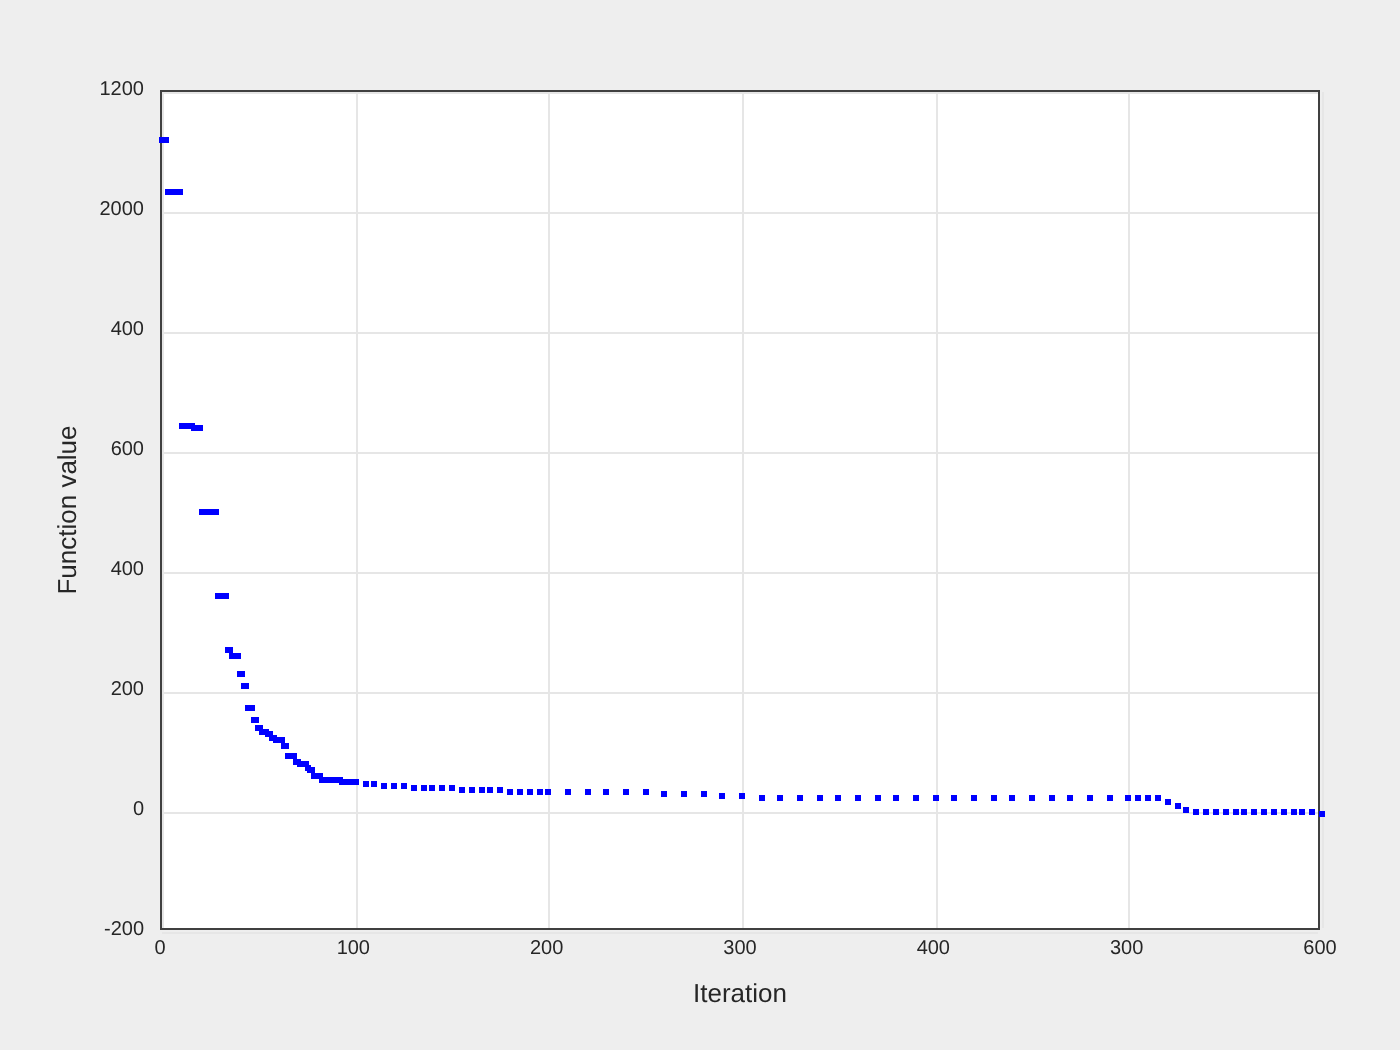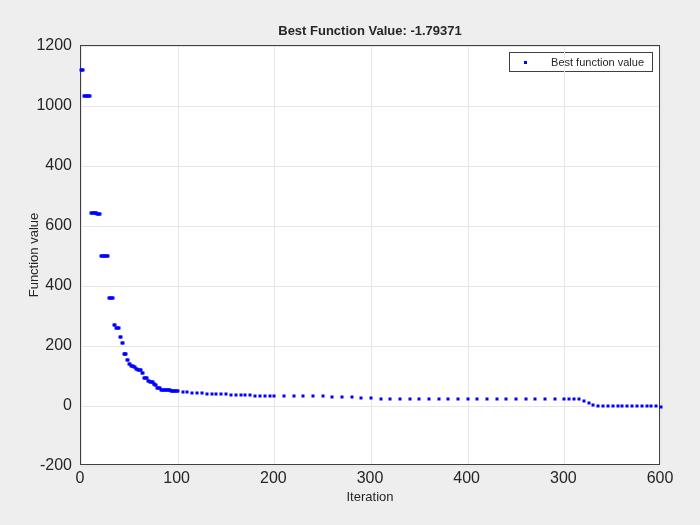--- a/index.html
+++ b/index.html
@@ -21,21 +21,21 @@
     border: 1px solid #404040;
   }
   .grid-line {
     position: absolute;
     background: #e6e6e6;
   }
   .grid-h { height: 1px; left: 0; right: 0; }
   .grid-v { width: 1px; top: 0; bottom: 0; }
   .tick-label {
     position: absolute;
-    font-size: 16px;
+    font-size: 10px;
     color: #262626;
   }
   .tick-x { transform: translateX(-50%); }
   .tick-y { transform: translateY(-50%); text-align: right; }
   .axis-label {
     position: absolute;
     font-size: 13px;
     color: #262626;
   }
   .axis-label.y {
@@ -71,28 +71,23 @@
     width: 3px; height: 3px;
     background: #0000ff;
     transform: translate(-50%, -50%);
   }
 </style>
 </head>
 <body>
 
 <div class="figure">
 
-  <div class="title" id="title" style="left: 370px; top: 23px;">Best Function Value: -1.79371</div>
 
   <div class="plot-area" id="plot" style="left: 80px; top: 45px; width: 580px; height: 420px;">
 
-    <div class="legend" id="legend" style="right: 6px; top: 6px;">
-      <span class="legend-swatch"></span>
-      <span>Best function value</span>
-    </div>
   <div class="grid-line grid-v" style="left: 0px;"></div>
       <div class="grid-line grid-v" style="left: 96.6667px;"></div>
       <div class="grid-line grid-v" style="left: 193.333px;"></div>
       <div class="grid-line grid-v" style="left: 290px;"></div>
       <div class="grid-line grid-v" style="left: 386.667px;"></div>
       <div class="grid-line grid-v" style="left: 483.333px;"></div>
       <div class="grid-line grid-v" style="left: 580px;"></div>
       <div class="grid-line grid-h" style="top: 420px;"></div>
       <div class="grid-line grid-h" style="top: 360px;"></div>
       <div class="grid-line grid-h" style="top: 300px;"></div>
@@ -283,15 +278,15 @@
     <div class="tick-label tick-x" style="left: 370px; top: 469px;">300</div>
     <div class="tick-label tick-x" style="left: 466.667px; top: 469px;">400</div>
     <div class="tick-label tick-x" style="left: 563.333px; top: 469px;">300</div>
     <div class="tick-label tick-x" style="left: 660px; top: 469px;">600</div>
     <div class="tick-label tick-y" style="left: 32px; top: 465px; width: auto; direction: ltr; white-space: nowrap; min-width: 40px; text-align: right;">-200</div>
     <div class="tick-label tick-y" style="left: 32px; top: 405px; width: auto; direction: ltr; white-space: nowrap; min-width: 40px; text-align: right;">0</div>
     <div class="tick-label tick-y" style="left: 32px; top: 345px; width: auto; direction: ltr; white-space: nowrap; min-width: 40px; text-align: right;">200</div>
     <div class="tick-label tick-y" style="left: 32px; top: 285px; width: auto; direction: ltr; white-space: nowrap; min-width: 40px; text-align: right;">400</div>
     <div class="tick-label tick-y" style="left: 32px; top: 225px; width: auto; direction: ltr; white-space: nowrap; min-width: 40px; text-align: right;">600</div>
     <div class="tick-label tick-y" style="left: 32px; top: 165px; width: auto; direction: ltr; white-space: nowrap; min-width: 40px; text-align: right;">400</div>
-    <div class="tick-label tick-y" style="left: 32px; top: 105px; width: auto; direction: ltr; white-space: nowrap; min-width: 40px; text-align: right;">1000</div>
+    <div class="tick-label tick-y" style="left: 32px; top: 105px; width: auto; direction: ltr; white-space: nowrap; min-width: 40px; text-align: right;">2000</div>
     <div class="tick-label tick-y" style="left: 32px; top: 45px; width: auto; direction: ltr; white-space: nowrap; min-width: 40px; text-align: right;">1200</div>
   </div>
 
 </body></html>

